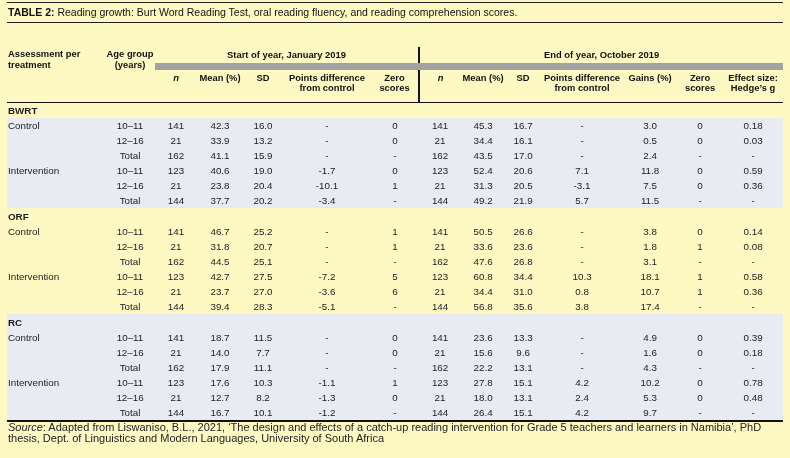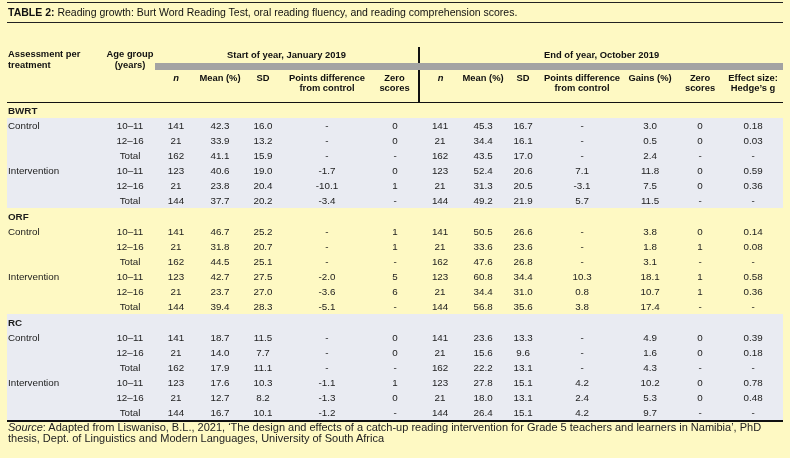--- a/index.html
+++ b/index.html
@@ -239,21 +239,21 @@
             <td class="num">3.1</td>
             <td class="num">-</td>
             <td class="num">-</td>
           </tr>
           <tr class="data-row">
             <td class="col-treatment">Intervention</td>
             <td class="col-age">10–11</td>
             <td class="num">123</td>
             <td class="num">42.7</td>
             <td class="num">27.5</td>
-            <td class="num">-2.0</td>
+            <td class="num">-7.2</td>
             <td class="num">5</td>
             <td class="num">123</td>
             <td class="num">60.8</td>
             <td class="num">34.4</td>
             <td class="num">10.3</td>
             <td class="num">18.1</td>
             <td class="num">1</td>
             <td class="num">0.58</td>
           </tr>
           <tr class="data-row">

